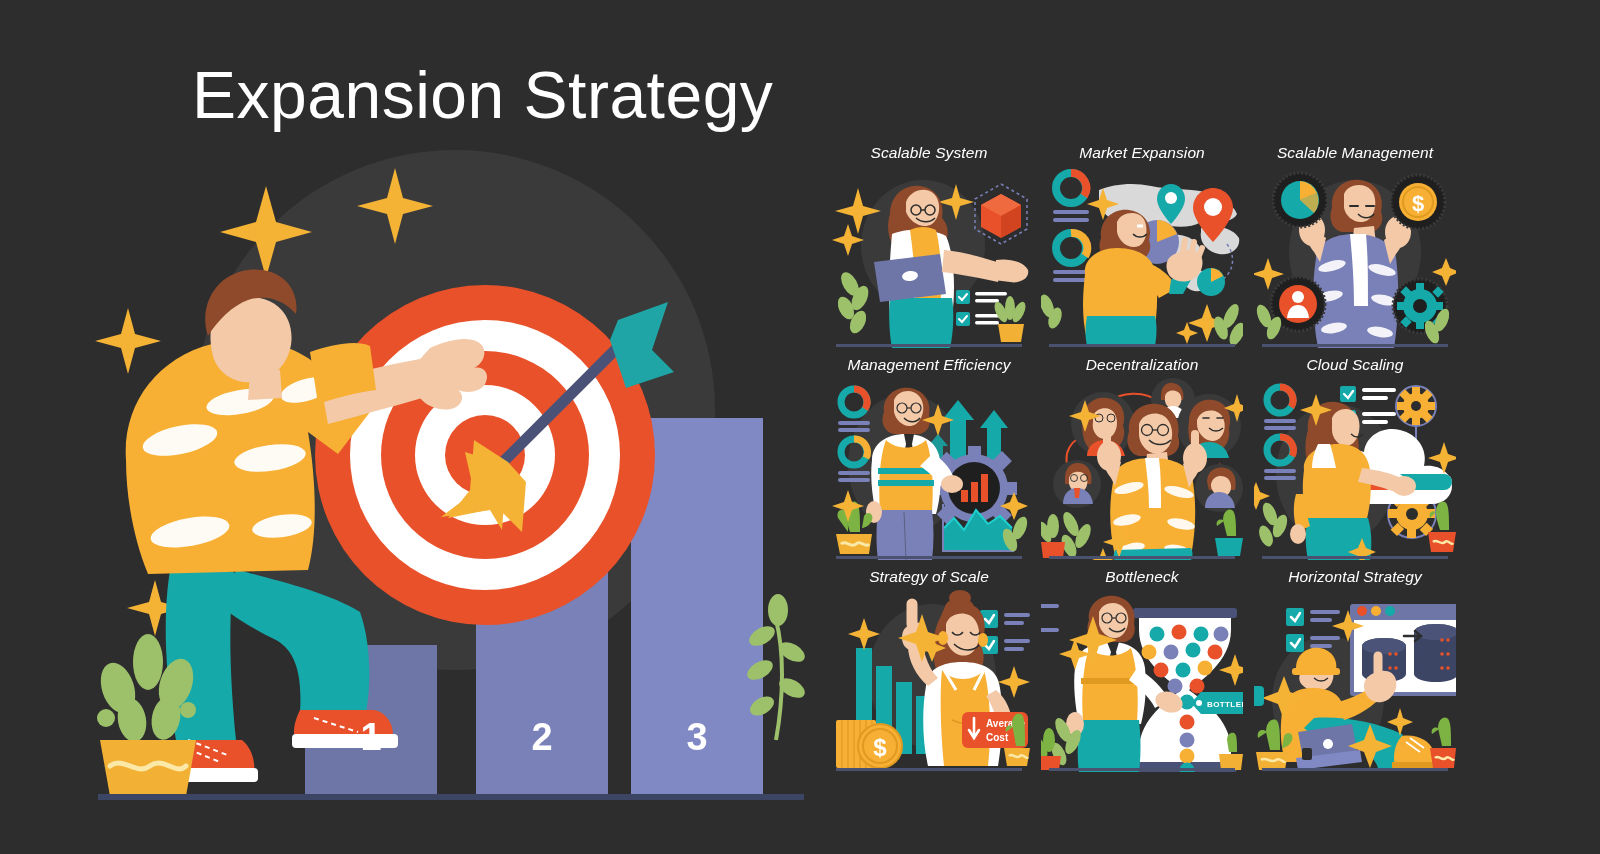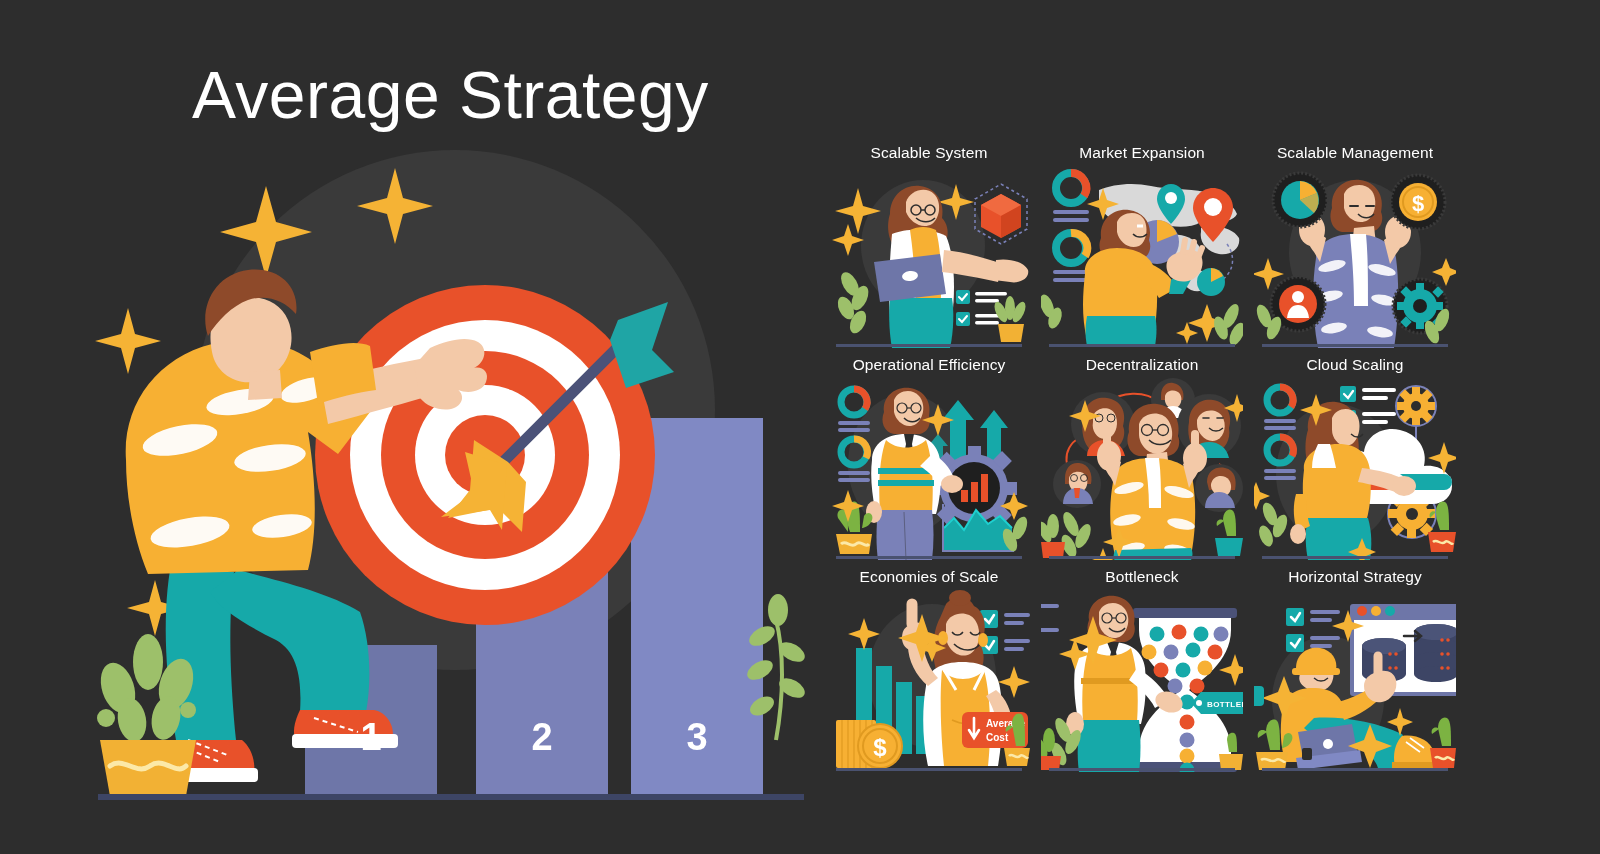--- a/index.html
+++ b/index.html
@@ -30,33 +30,34 @@
     grid-template-columns:repeat(3, 202px);
     grid-template-rows:repeat(3, 206px);
     column-gap:11px; row-gap:6px;
   }
   .cell { position:relative; width:202px; height:206px; }
   .cell-label {
     position:absolute; top:0; left:0; width:100%;
     text-align:center; color:#ffffff;
     font-size:15.5px; font-weight:400; letter-spacing:0.1px;
     white-space:nowrap;
+    font-style:italic;
   }
   .cell-art {
     position:absolute; top:22px; left:0;
     width:202px; height:182px;
   }
   .cell-art svg { display:block; }
 </style>
 </head>
 <body>
 
 <div id="stage">
 
-  <div id="title">Average Strategy</div>
+  <div id="title">Expansion Strategy</div>
 
   <div id="hero">
     <svg class="hero-svg" width="760" height="660" viewBox="0 0 760 660">
       <defs>
         <clipPath id="heroClip">
             <rect x="0" y="0" width="760" height="660"></rect>
           </clipPath>
       </defs>
       <g clip-path="url(#heroClip)">
 
@@ -384,21 +385,21 @@
             <ellipse cx="20" cy="162" rx="6" ry="12" transform="rotate(22 20 162)"></ellipse>
             <ellipse cx="188" cy="154" rx="6" ry="12" transform="rotate(22 188 154)"></ellipse>
             <ellipse cx="178" cy="166" rx="6" ry="12" transform="rotate(-22 178 166)"></ellipse>
           </g>
           <rect x="8" y="178" width="186" height="3" fill="#4a5270"></rect>
         </svg>
       </div>
     </div>
 
     <div class="cell">
-      <div class="cell-label">Operational Efficiency</div>
+      <div class="cell-label">Management Efficiency</div>
       <div class="cell-art">
         <svg width="202" height="182" viewBox="0 0 202 182">
           <ellipse cx="78" cy="86" rx="58" ry="70" fill="#3a3a3a"></ellipse>
 
           <g>
             <circle cx="26" cy="24" r="13" fill="none" stroke="#16a9a9" stroke-width="7"></circle>
             <path d="M26,11 A13,13 0 0,1 37,31" fill="none" stroke="#e8512a" stroke-width="7"></path>
             <rect x="10" y="43" width="32" height="4" rx="2" fill="#7a81b8"></rect>
             <rect x="10" y="50" width="32" height="4" rx="2" fill="#7a81b8"></rect>
             <circle cx="26" cy="74" r="13" fill="none" stroke="#16a9a9" stroke-width="7"></circle>
@@ -700,21 +701,21 @@
             <path d="M108,160 L112,170 L122,174 L112,178 L108,188 L104,178 L94,174 L104,170 Z"></path>
             <path d="M190,64 L194,76 L206,80 L194,84 L190,96 L186,84 L174,80 L186,76 Z"></path>
             <path d="M2,104 L6,114 L16,118 L6,122 L2,132 L-2,122 L-12,118 L-2,114 Z"></path>
           </g>
           <rect x="8" y="178" width="186" height="3" fill="#4a5270"></rect>
         </svg>
       </div>
     </div>
 
     <div class="cell">
-      <div class="cell-label">Economies of Scale</div>
+      <div class="cell-label">Strategy of Scale</div>
       <div class="cell-art">
         <svg width="202" height="182" viewBox="0 0 202 182">
           <ellipse cx="104" cy="86" rx="64" ry="72" fill="#3a3a3a"></ellipse>
 
           <g fill="#16a9a9">
             <rect x="28" y="58" width="16" height="106"></rect>
             <rect x="48" y="76" width="16" height="88"></rect>
             <rect x="68" y="92" width="16" height="72"></rect>
             <rect x="88" y="106" width="16" height="58"></rect>
             <rect x="108" y="122" width="16" height="42"></rect>

